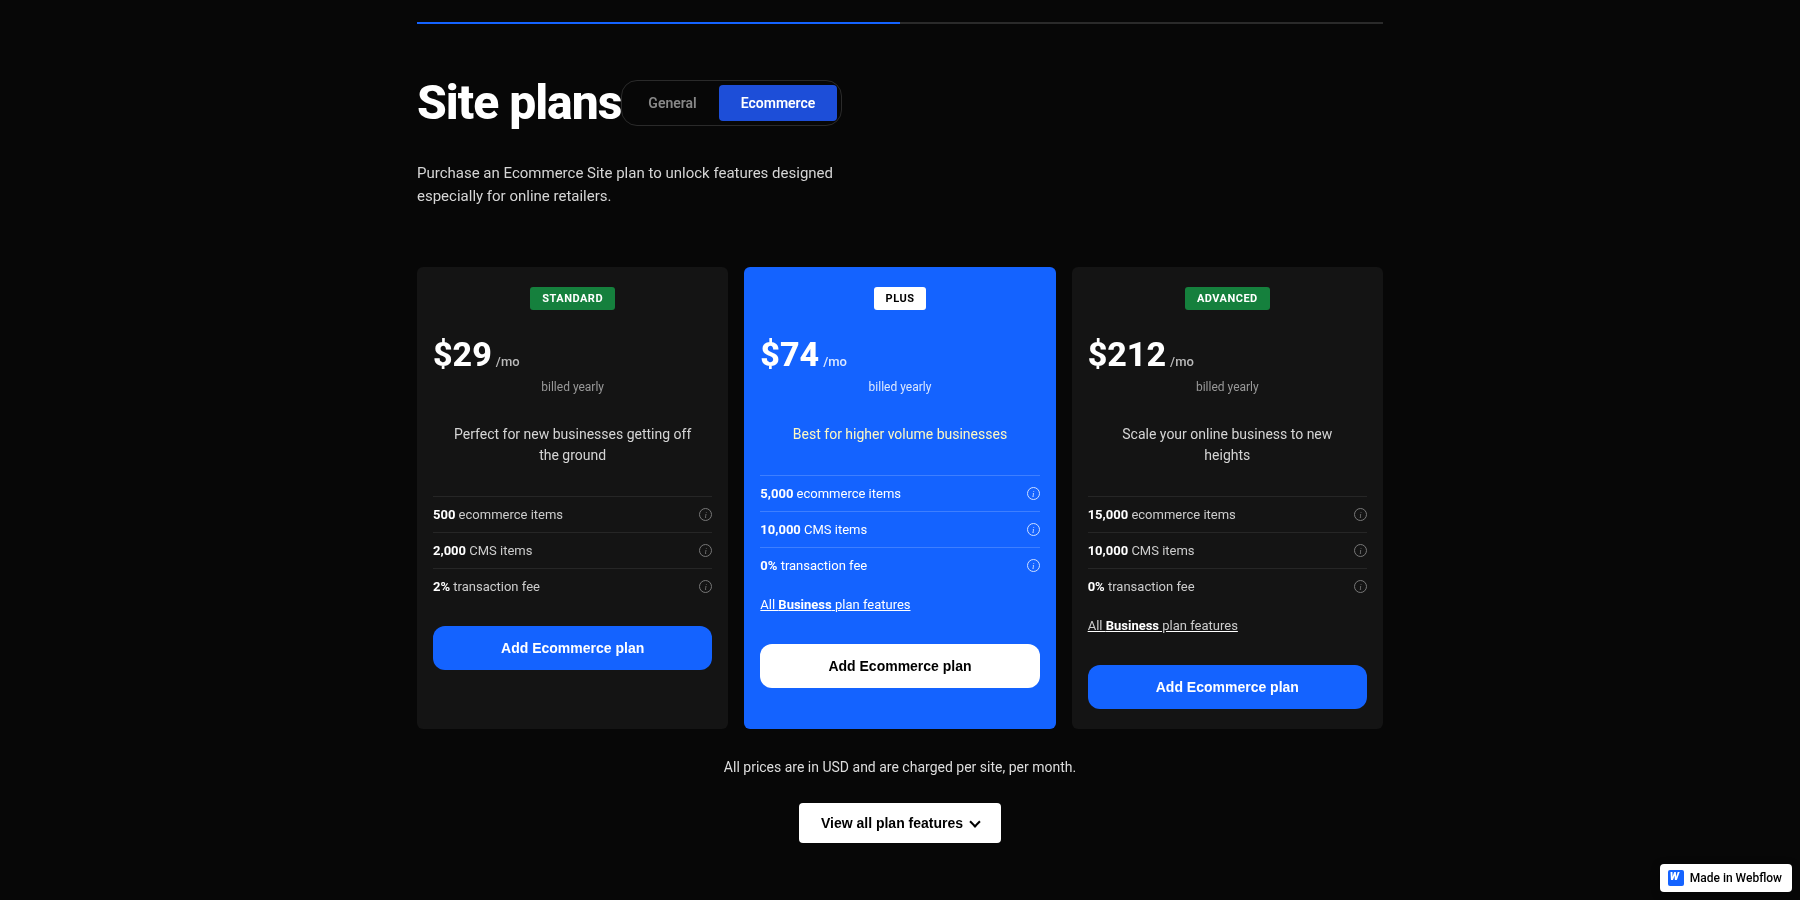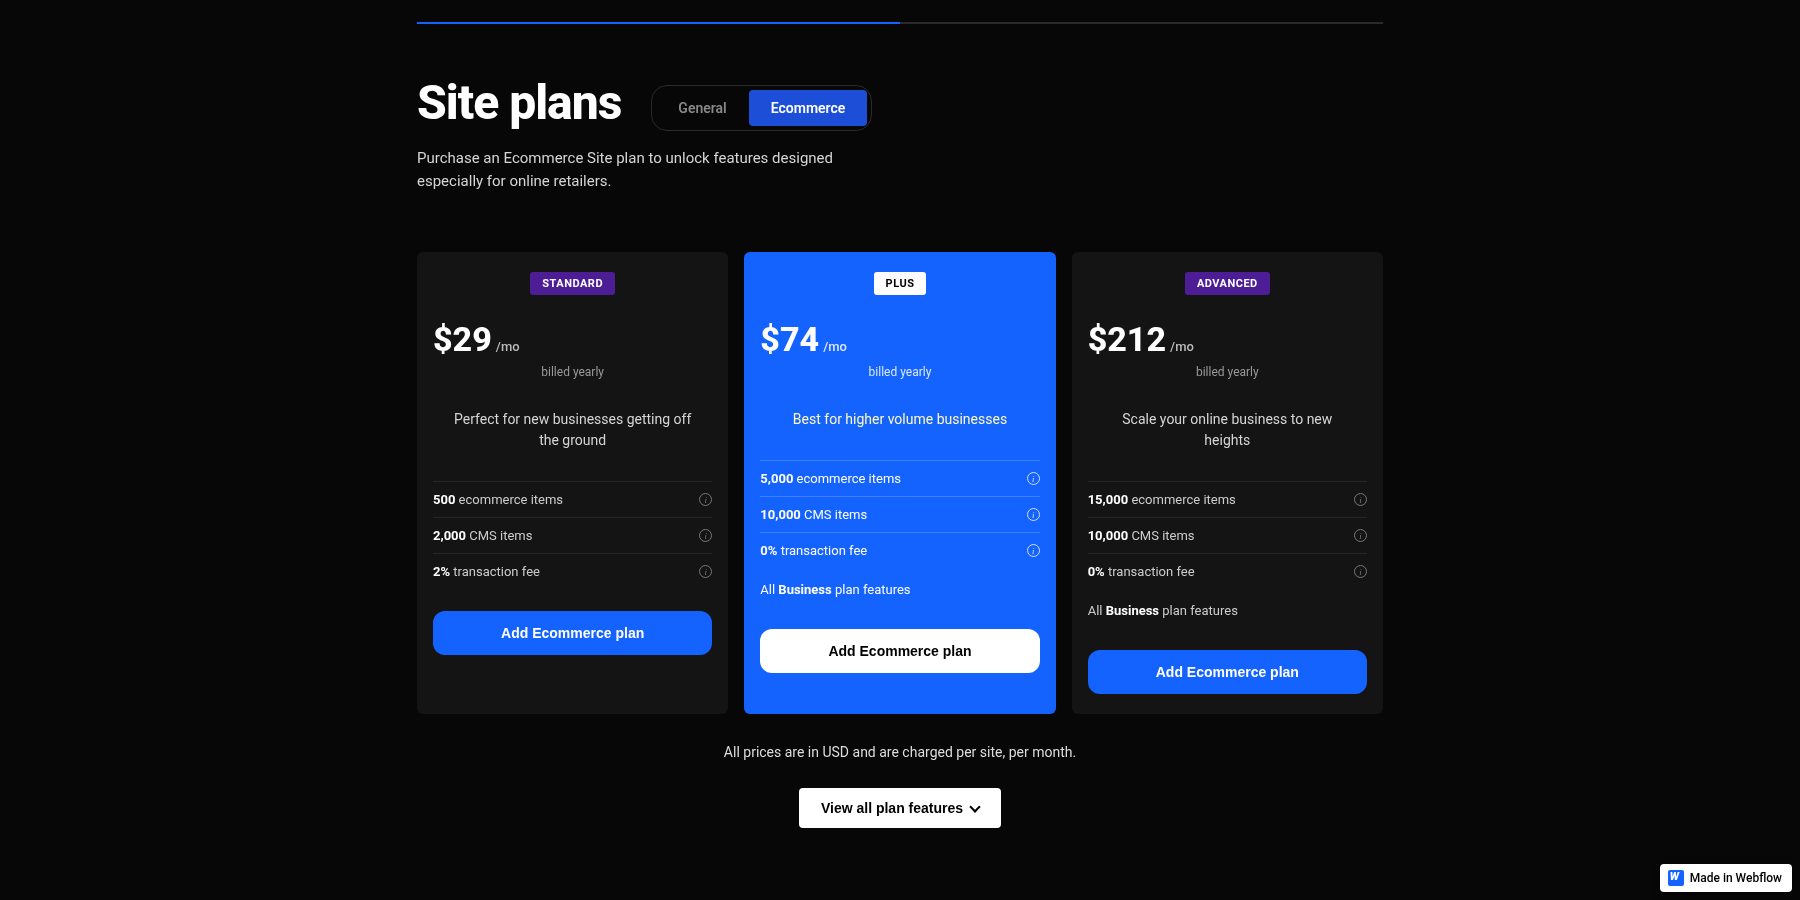--- a/index.html
+++ b/index.html
@@ -27,23 +27,22 @@
   content: "";
   position: absolute;
   left: 0;
   top: 0;
   height: 2px;
   width: 50%;
   background: #1463FF;
 }
 .header-row {
   display: flex;
-  align-items: flex-end;
-  gap: 30px;
-  margin-bottom: 16px;
+  align-items: center;
+  margin-bottom: 31px;
 }
 .page-title {
   font-size: 48px;
   font-weight: 800;
   letter-spacing: -1px;
 }
 .sub-tabs {
   display: flex;
   border: 1px solid #2a2a2a;
   border-radius: 16px;
@@ -118,21 +117,21 @@
   background: #141414;
   border-radius: 6px;
   padding: 20px 16px 20px;
   text-align: center;
 }
 .plan.featured {
   background: #1463FF;
 }
 .badge {
   display: inline-block;
-  background: #4c1d95;
+  background: #15803d;
   color: #fff;
   font-size: 11px;
   font-weight: 700;
   padding: 5px 12px;
   border-radius: 3px;
   letter-spacing: 0.5px;
 }
 .plan.featured .badge {
   background: #fff;
   color: #000;
@@ -173,21 +172,21 @@
 }
 .feature {
   display: flex;
   justify-content: space-between;
   align-items: center;
   padding: 10px 0;
   border-top: 1px solid rgba(255,255,255,0.08);
   font-size: 13px;
 }
 .plan.featured .feature { border-top-color: rgba(255,255,255,0.18); }
-.feature.noborder { border-top: none; padding-top: 14px; }
+.feature.noborder { border-top: none; padding-top: 14px; text-decoration: underline; }
 .feature .label { color: #ccc; }
 .plan.featured .feature .label { color: #fff; }
 .feature .label b { color: #fff; font-weight: 700; }
 .info-icon {
   width: 13px;
   height: 13px;
   border: 1px solid #777;
   border-radius: 50%;
   display: inline-flex;
   align-items: center;

